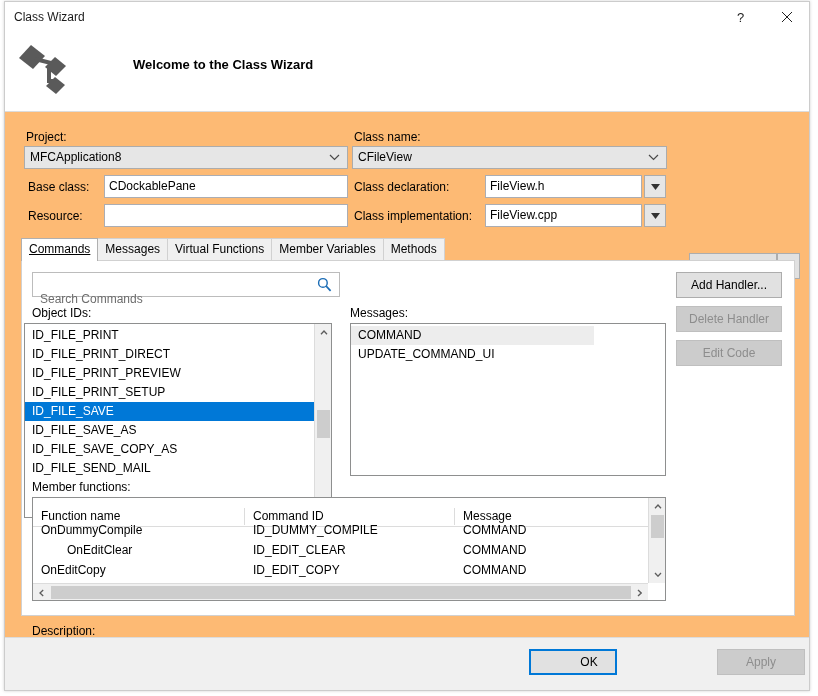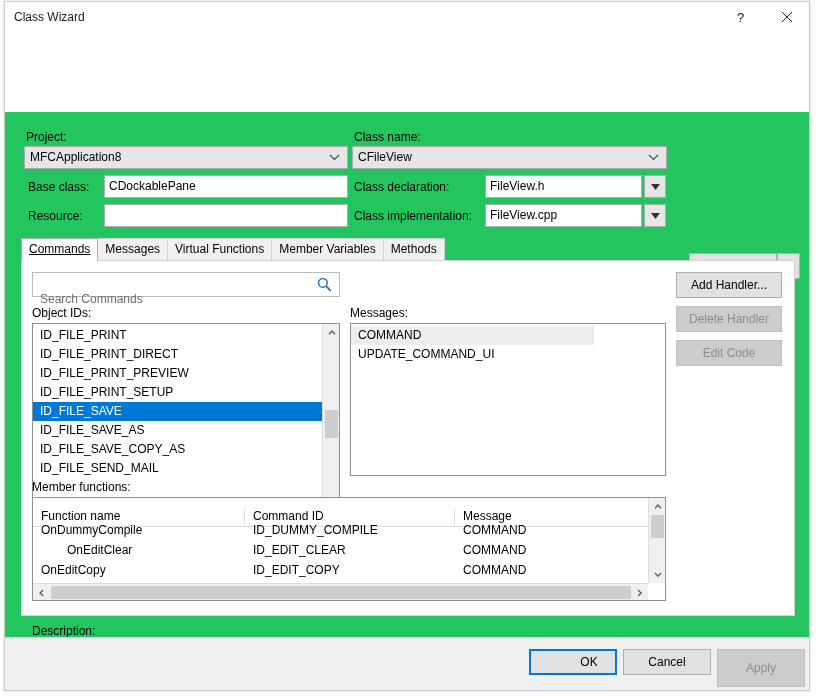--- a/index.html
+++ b/index.html
@@ -92,21 +92,21 @@
     white-space: nowrap;
   }
 
   
   #body-area {
     position: absolute;
     left: 0;
     top: 110px;
     width: 100%;
     height: 525px;
-    background: #22c55e;
+    background: #fdba74;
     box-sizing: border-box;
   }
 
   .flabel {
     position: absolute;
     font-size: 12px;
     color: #000;
     white-space: nowrap;
   }
 
@@ -377,21 +377,21 @@
     left: 0;
     top: 635px;
     width: 100%;
     height: 53px;
     background: #f0f0f0;
     border-top: 1px solid #dcdcdc;
     box-sizing: border-box;
   }
   #ok-button { left: 524px; top: 11px; width: 88px; height: 26px; line-height: 22px; }
   #cancel-button { left: 618px; top: 11px; width: 88px; height: 26px; line-height: 24px; }
-  #apply-button { left: 712px; top: 11px; width: 88px; height: 38px; line-height: 24px; }
+  #apply-button { left: 712px; top: 11px; width: 88px; height: 26px; line-height: 24px; }
 </style>
 </head>
 <body>
 
 <div id="window">
 
   <div id="titlebar">
     <div id="title-text">Class Wizard</div>
 
     <button class="titlebtn" id="help-button">
@@ -399,20 +399,32 @@
     </button>
 
     <button class="titlebtn" id="close-button">
       <svg width="12" height="12" viewBox="0 0 12 12">
         <line x1="1" y1="1" x2="11" y2="11" stroke="#222" stroke-width="1"></line>
         <line x1="11" y1="1" x2="1" y2="11" stroke="#222" stroke-width="1"></line>
       </svg>
     </button>
   </div>
 
+  <div id="header">
+    <svg id="wizard-icon" viewBox="0 0 62 62">
+      <g fill="#5a5a5a">
+        <polygon points="16,8 30,19 18,32 4,21"></polygon>
+        <polygon points="40,20 51,29 41,39 30,30"></polygon>
+        <polygon points="40,40 50,48 41,57 31,49"></polygon>
+      </g>
+      <path d="M20,22 L36,26" stroke="#5a5a5a" stroke-width="4" fill="none"></path>
+      <path d="M34,28 L34,44 L40,44" stroke="#5a5a5a" stroke-width="4" fill="none"></path>
+    </svg>
+    <div id="welcome-title">Welcome to the Class Wizard</div>
+  </div>
 
   <div id="body-area">
 
     <div class="flabel" style="left:21px; top:18px;">Project:</div>
     <div class="combo" style="left:19px; top:34px; width:324px;">
       <span>MFCApplication8</span>
       <span class="carat">
         <svg width="11" height="7" viewBox="0 0 11 7">
             <polyline points="1,1 5.5,5.5 10,1" fill="none" stroke="#4a4a4a" stroke-width="1.2"></polyline>
           </svg>
@@ -470,21 +482,21 @@
 
       <div id="search-box">
         <div id="search-input-text">Search Commands</div>
         <svg id="search-icon" viewBox="0 0 16 16">
           <circle cx="6.3" cy="6.3" r="4.6" fill="none" stroke="#1b6cb5" stroke-width="1.5"></circle>
           <line x1="9.8" y1="9.8" x2="14.5" y2="14.8" stroke="#1b6cb5" stroke-width="1.8"></line>
         </svg>
       </div>
 
       <div class="flabel" style="left:10px; top:45px;">Object IDs:</div>
-      <div class="listbox" style="left:10px; top:62px; width:308px; height:195px;">
+      <div class="listbox" style="left:2px; top:62px; width:308px; height:195px;">
         <div style="position:absolute; left:0; top:0; width:291px; padding-top:2px;">
           <div class="listrow">ID_FILE_PRINT</div>
           <div class="listrow">ID_FILE_PRINT_DIRECT</div>
           <div class="listrow">ID_FILE_PRINT_PREVIEW</div>
           <div class="listrow">ID_FILE_PRINT_SETUP</div>
           <div class="listrow sel">ID_FILE_SAVE</div>
           <div class="listrow">ID_FILE_SAVE_AS</div>
           <div class="listrow">ID_FILE_SAVE_COPY_AS</div>
           <div class="listrow">ID_FILE_SEND_MAIL</div>
         </div>
@@ -571,16 +583,15 @@
         </div>
       </div>
     </div>
 
     <div class="flabel" id="description-label">Description:</div>
     <div style="position:absolute; left:27px; top:530px; width:760px; height:20px;"></div>
   </div>
 
   <div id="footer">
     <button class="btn default" id="ok-button">OK</button>
-    <button class="btn" id="cancel-button">Cancel</button>
     <button class="btn disabled" id="apply-button">Apply</button>
   </div>
 </div>
 
 </body></html>

